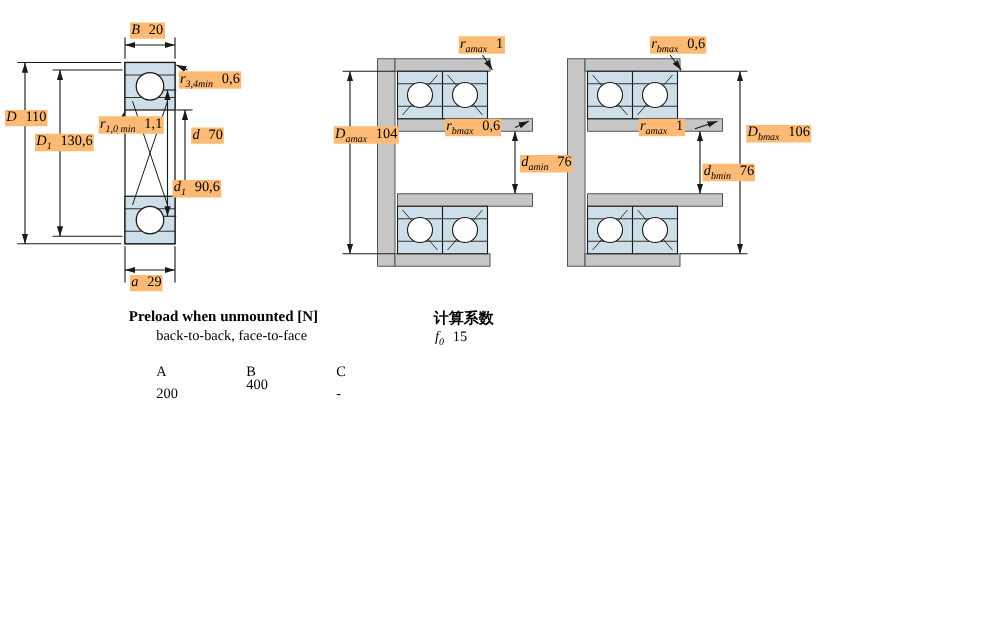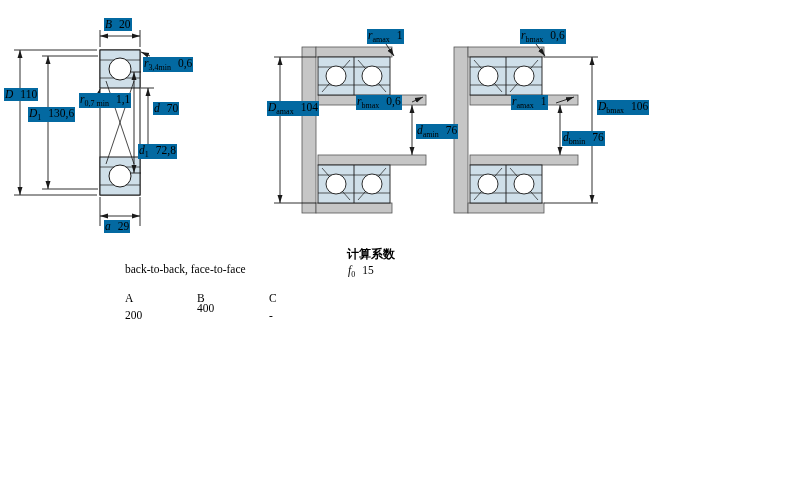--- a/index.html
+++ b/index.html
@@ -1,22 +1,22 @@
 <!DOCTYPE html>
 <html><head>
 <meta charset="utf-8">
 <style>
   html,body{margin:0;padding:0;background:#fff;}
   #stage{position:relative;width:800px;height:500px;background:#fff;
          font-family:"Liberation Serif",serif;color:#000;overflow:hidden;}
   #stage svg{position:absolute;left:0;top:0;}
   .dim{position:absolute;font-size:11.5px;line-height:1.15;white-space:nowrap;
-       background:#0369a1;padding:0 1px;}
+       background:#fdba74;padding:0 1px;}
   .dim .sym{font-style:italic;}
-  .dim sub{font-size:8px;line-height:1;}
+  .dim sub{font-size:8px;font-style:italic;line-height:1;}
   .dim .val{margin-left:7px;font-style:normal;}
   .txt{position:absolute;font-size:12px;white-space:nowrap;}
   .small{font-size:11.5px;padding-left:22px;}
   .b{font-weight:bold;}
 </style>
 </head>
 <body>
 
 <div id="stage">
 
@@ -147,30 +147,30 @@
   <div class="dim" style="left:104px;top:18px">
     <span class="sym">B</span><span class="val">20</span>
   </div>
   <div class="dim" style="left:143px;top:57px">
     <span class="sym">r</span><sub>3,4min</sub><span class="val">0,6</span>
   </div>
   <div class="dim" style="left:4px;top:88px">
     <span class="sym">D</span><span class="val">110</span>
   </div>
   <div class="dim" style="left:79px;top:93px">
-    <span class="sym">r</span><sub>0,7 min</sub><span class="val">1,1</span>
+    <span class="sym">r</span><sub>1,0 min</sub><span class="val">1,1</span>
   </div>
   <div class="dim" style="left:28px;top:107px">
     <span class="sym">D</span><sub>1</sub><span class="val">130,6</span>
   </div>
   <div class="dim" style="left:153px;top:102px">
     <span class="sym">d</span><span class="val">70</span>
   </div>
   <div class="dim" style="left:138px;top:144px">
-    <span class="sym">d</span><sub>1</sub><span class="val">72,8</span>
+    <span class="sym">d</span><sub>1</sub><span class="val">90,6</span>
   </div>
   <div class="dim" style="left:104px;top:220px">
     <span class="sym">a</span><span class="val">29</span>
   </div>
 
   <div class="dim" style="left:367px;top:29px">
     <span class="sym">r</span><sub>amax</sub><span class="val">1</span>
   </div>
   <div class="dim" style="left:267px;top:101px">
     <span class="sym">D</span><sub>amax</sub><span class="val">104</span>
@@ -188,20 +188,21 @@
   <div class="dim" style="left:511px;top:95px">
     <span class="sym">r</span><sub>amax</sub><span class="val">1</span>
   </div>
   <div class="dim" style="left:597px;top:100px">
     <span class="sym">D</span><sub>bmax</sub><span class="val">106</span>
   </div>
   <div class="dim" style="left:562px;top:131px">
     <span class="sym">d</span><sub>bmin</sub><span class="val">76</span>
   </div>
 
+  <div class="txt b" style="left:103px;top:246px">Preload when unmounted [N]</div>
   <div class="txt small" style="left:103px;top:263px">back-to-back, face-to-face</div>
 
   <div class="txt b" style="left:347px;top:246px">计算系数</div>
   <div class="dim" style="left:347px;top:264px;background:transparent">
     <span class="sym">f</span><sub>0</sub><span class="val">15</span>
   </div>
 
   <div class="txt small" style="left:103px;top:292px">A</div>
   <div class="txt small" style="left:175px;top:292px">B</div>
   <div class="txt small" style="left:247px;top:292px">C</div>

